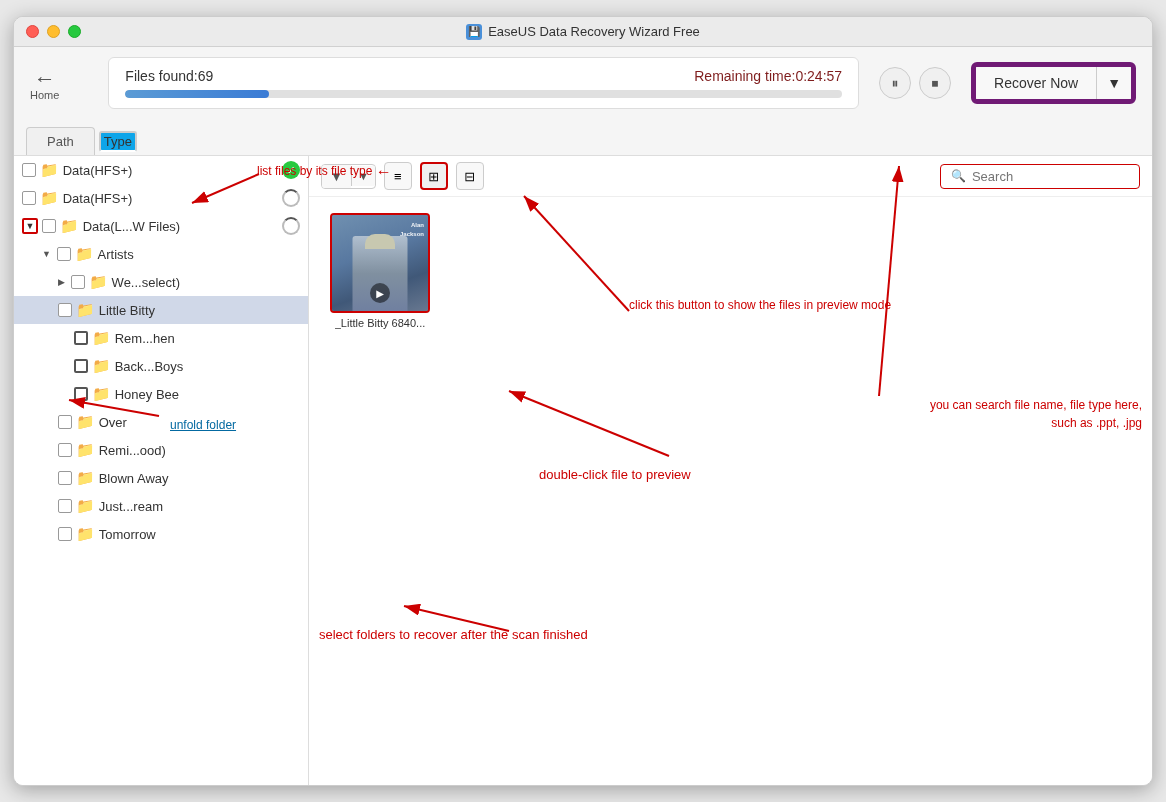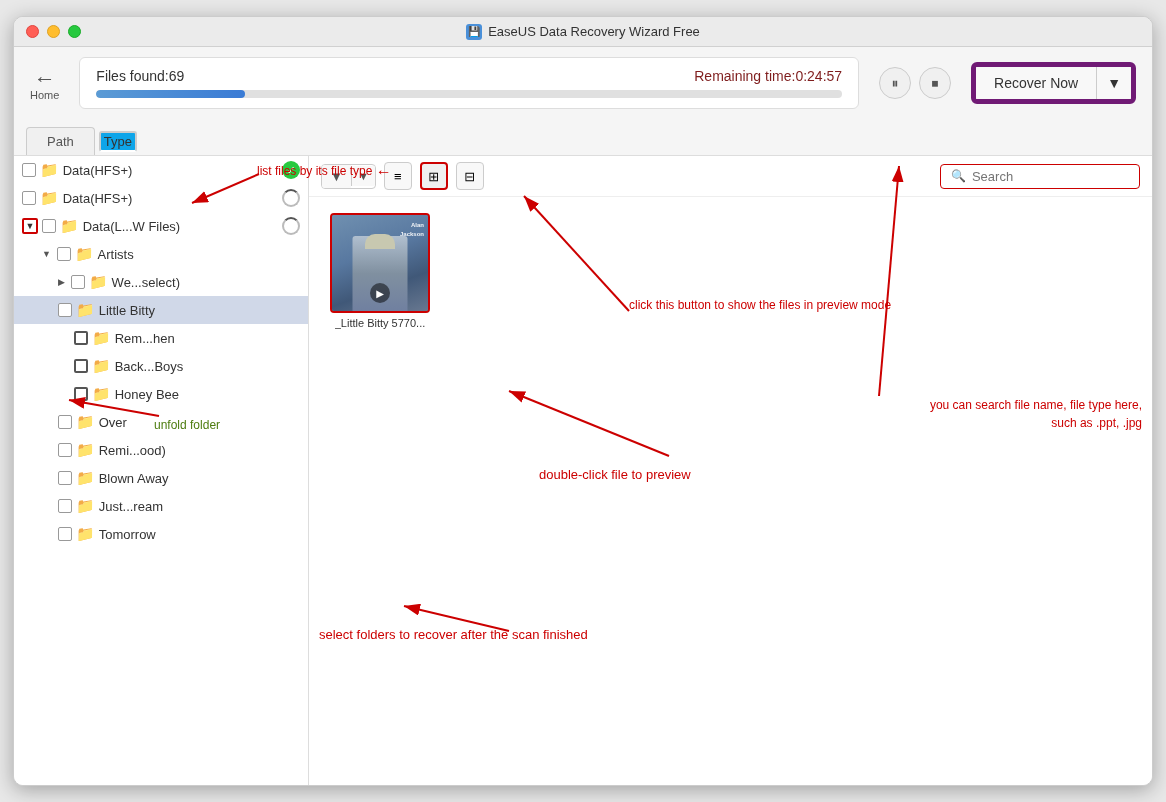--- a/index.html
+++ b/index.html
@@ -92,20 +92,21 @@
     .back-label {
       font-size: 11px;
       color: #555;
     }
     .progress-section {
       flex: 1;
       background: #fff;
       border-radius: 6px;
       padding: 10px 16px;
       border: 1px solid #ddd;
+      margin-left: 29px;
     }
     .progress-top {
       display: flex;
       justify-content: space-between;
       margin-bottom: 6px;
     }
     .files-found {
       font-size: 14px;
       font-weight: 500;
       color: #333;
@@ -651,21 +652,21 @@
               <div style="width:100%;height:100%;background:linear-gradient(160deg,#7090b0 0%,#5878a0 40%,#405878 70%,#687890 100%);position:relative;overflow:hidden;">
 
                 <div style="position:absolute;bottom:0;left:50%;transform:translateX(-50%);width:55px;height:75px;background:linear-gradient(180deg,#b0bfcf 0%,#8090a0 50%,#7080a0 100%);border-radius:3px 3px 0 0;"></div>
 
                 <div style="position:absolute;bottom:62px;left:50%;transform:translateX(-50%);width:30px;height:15px;background:#c8c8b0;border-radius:10px 10px 0 0;"></div>
                 <div style="position:absolute;top:6px;right:4px;font-size:6px;color:rgba(255,255,255,0.9);text-align:right;line-height:1.5;font-weight:bold;">Alan<br>Jackson</div>
 
                 <div class="play-btn-overlay">▶</div>
               </div>
             </div>
-            <span class="file-name">_Little Bitty 5770...</span>
+            <span class="file-name">_Little Bitty 6840...</span>
           </div>
         </div>
 
         <div class="annotation-layer">
 
           <div class="annotation-text" style="left:230px;top:310px;font-size:13px;">
             <span>double-click file to preview</span>
           </div>
 
           <div class="annotation-text" style="left:10px;top:470px;font-size:13px;">
@@ -699,21 +700,21 @@
         </div>
       </div>
 
       <div style="position:absolute;top:0;left:0;width:100%;height:100%;pointer-events:none;z-index:20;">
 
         <div style="position:absolute;top:5px;left:203px;color:#cc0000;font-size:12px;padding-left:40px;">
           <span>list files by its file type</span>
           <span style="font-size:16px;">←</span>
         </div>
 
-        <div style="position:absolute;top:262px;left:140px;color:#4d7c0f;font-size:12px;">
+        <div style="position:absolute;top:262px;left:156px;color:#0369a1;font-size:12px;text-decoration:underline;">
           <span>unfold folder</span>
         </div>
 
         <svg style="position:absolute;top:0;left:0;width:100%;height:100%;overflow:visible;">
           <defs>
             <marker id="arrowhead2" markerWidth="8" markerHeight="6" refX="8" refY="3" orient="auto">
               <polygon points="0 0, 8 3, 0 6" fill="#cc0000"></polygon>
             </marker>
           </defs>
 

